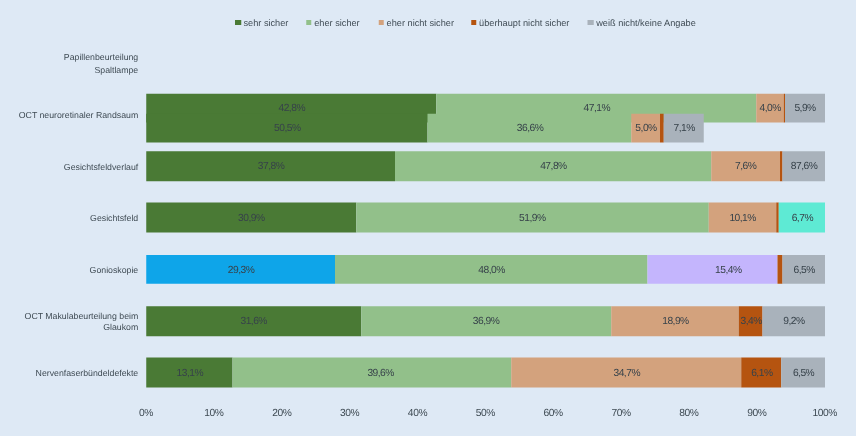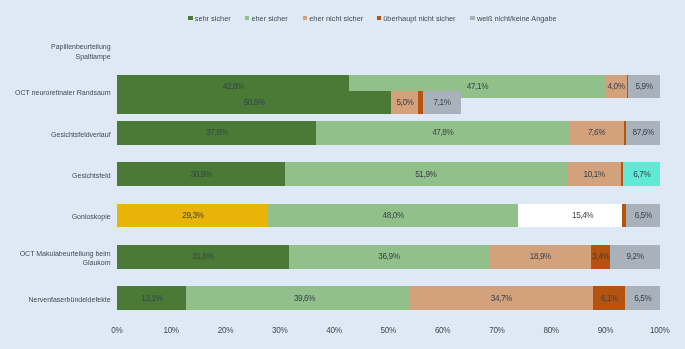--- a/index.html
+++ b/index.html
@@ -66,41 +66,44 @@
     <span>5,9%</span>
   </div>
       </div>
       <div class="cat-label" style="top: 88.23px;">
         <div>OCT neuroretinaler Randsaum</div>
       </div>
       <div class="bar" style="left: 117px; top: 79.83px; width: 446px; margin-top: 11px;">
         <div class="seg" style="background: rgb(74, 122, 53); width: 274.164px;">
     <span>50,5%</span>
   </div>
+        <div class="seg" style="background: rgb(146, 192, 138); width: 198.701px;">
+    <span>36,6%</span>
+  </div>
         <div class="seg" style="background: rgb(211, 162, 125); width: 27.145px;">
     <span>5,0%</span>
   </div>
         <div class="seg" style="background: rgb(181, 84, 16); width: 4.3432px;">
     <span></span>
   </div>
         <div class="seg" style="background: rgb(169, 178, 187); width: 38.5459px;">
     <span>7,1%</span>
   </div>
       </div>
       <div class="cat-label" style="top: 129.56px;">
         <div>Gesichtsfeldverlauf</div>
       </div>
       <div class="bar" style="left: 117px; top: 121.16px; width: 542.9px;">
         <div class="seg" style="background: rgb(74, 122, 53); width: 205.216px;">
     <span>37,8%</span>
   </div>
         <div class="seg" style="background: rgb(146, 192, 138); width: 259.506px;">
     <span>47,8%</span>
   </div>
-        <div class="seg" style="background: rgb(211, 162, 125); width: 57px; font-style: italic;">
+        <div class="seg" style="background: rgb(211, 162, 125); width: 57px;">
     <span>7,6%</span>
   </div>
         <div class="seg" style="background: rgb(181, 84, 16); width: 2.1716px;">
     <span></span>
   </div>
         <div class="seg" style="background: rgb(169, 178, 187); width: 34.7456px;">
     <span>87,6%</span>
   </div>
       </div>
       <div class="cat-label" style="top: 170.89px;">
@@ -120,27 +123,27 @@
     <span></span>
   </div>
         <div class="seg" style="background: #5eead4; width: 36.3743px;">
     <span>6,7%</span>
   </div>
       </div>
       <div class="cat-label" style="top: 212.22px;">
         <div>Gonioskopie</div>
       </div>
       <div class="bar" style="left: 117px; top: 203.82px; width: 542.9px;">
-        <div class="seg" style="background: #eab308; width: 159.07px;">
+        <div class="seg" style="background: #0ea5e9; width: 159.07px;">
     <span>29,3%</span>
   </div>
         <div class="seg" style="background: rgb(146, 192, 138); width: 262px; text-align: right;">
     <span>48,0%</span>
   </div>
-        <div class="seg" style="background: #ffffff; width: 83.6066px; padding-left: 25px;">
+        <div class="seg" style="background: #c4b5fd; width: 83.6066px; padding-left: 25px;">
     <span>15,4%</span>
   </div>
         <div class="seg" style="background: rgb(181, 84, 16); width: 4.3432px;">
     <span></span>
   </div>
         <div class="seg" style="background: rgb(169, 178, 187); width: 35.2885px;">
     <span>6,5%</span>
   </div>
       </div>
       <div class="cat-label" style="top: 248.9px;">

